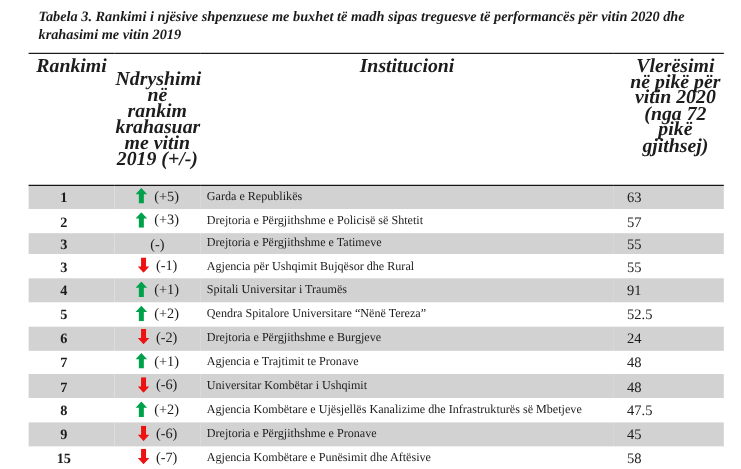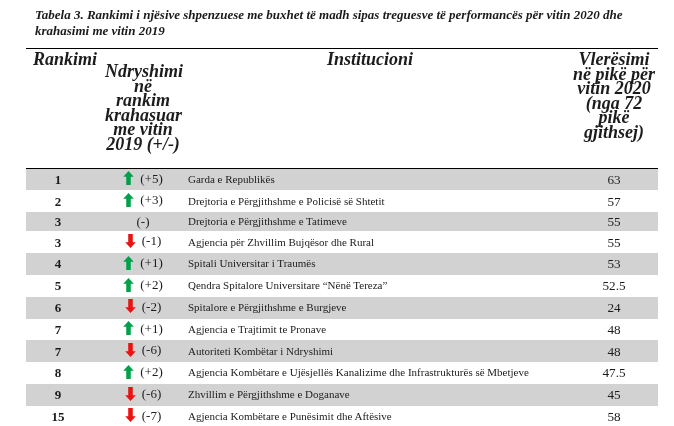--- a/index.html
+++ b/index.html
@@ -72,21 +72,21 @@
     margin-right: 6px;
   }
   .arrow svg { width: 11px; height: 14px; }
   .chglbl { font-size: 13px; }
   td.inst {
     text-align: left;
     padding-left: 6px;
     font-size: 11px;
   }
   td.score {
-    text-align: center;
+    text-align: left;
     padding-left: 12px;
     font-size: 13.2px;
   }
 </style>
 </head>
 <body>
 
 <div class="page">
   <div class="title">Tabela 3. Rankimi i njësive shpenzuese me buxhet të madh sipas treguesve të performancës për vitin 2020 dhe krahasimi me vitin 2019</div>
 
@@ -159,38 +159,38 @@
     <td class="changec">
       <span class="chg">
         <span class="arrow">
           <svg viewBox="0 0 12 16" xmlns="http://www.w3.org/2000/svg">
                   <path d="M6 16 L0 9.5 L3.4 9.5 L3.4 0 L8.6 0 L8.6 9.5 L12 9.5 Z" fill="#ee1111"></path>
                 </svg>
         </span>
         <span class="chglbl">(-1)</span>
       </span>
     </td>
-    <td class="inst">Agjencia për Zhvillim Bujqësor dhe Rural</td>
+    <td class="inst">Agjencia për Ushqimit Bujqësor dhe Rural</td>
     <td class="score">55</td>
   </tr>
 
   <tr>
     <td class="rank">4</td>
     <td class="changec">
       <span class="chg">
         <span class="arrow">
           <svg viewBox="0 0 12 16" xmlns="http://www.w3.org/2000/svg">
                   <path d="M6 0 L12 6.5 L8.6 6.5 L8.6 16 L3.4 16 L3.4 6.5 L0 6.5 Z" fill="#00a14b"></path>
                 </svg>
         </span>
         <span class="chglbl">(+1)</span>
       </span>
     </td>
     <td class="inst">Spitali Universitar i Traumës</td>
-    <td class="score">53</td>
+    <td class="score">91</td>
   </tr>
 
   <tr>
     <td class="rank">5</td>
     <td class="changec">
       <span class="chg">
         <span class="arrow">
           <svg viewBox="0 0 12 16" xmlns="http://www.w3.org/2000/svg">
                   <path d="M6 0 L12 6.5 L8.6 6.5 L8.6 16 L3.4 16 L3.4 6.5 L0 6.5 Z" fill="#00a14b"></path>
                 </svg>
@@ -207,21 +207,21 @@
     <td class="changec">
       <span class="chg">
         <span class="arrow">
           <svg viewBox="0 0 12 16" xmlns="http://www.w3.org/2000/svg">
                   <path d="M6 16 L0 9.5 L3.4 9.5 L3.4 0 L8.6 0 L8.6 9.5 L12 9.5 Z" fill="#ee1111"></path>
                 </svg>
         </span>
         <span class="chglbl">(-2)</span>
       </span>
     </td>
-    <td class="inst">Spitalore e Përgjithshme e Burgjeve</td>
+    <td class="inst">Drejtoria e Përgjithshme e Burgjeve</td>
     <td class="score">24</td>
   </tr>
 
   <tr>
     <td class="rank">7</td>
     <td class="changec">
       <span class="chg">
         <span class="arrow">
           <svg viewBox="0 0 12 16" xmlns="http://www.w3.org/2000/svg">
                   <path d="M6 0 L12 6.5 L8.6 6.5 L8.6 16 L3.4 16 L3.4 6.5 L0 6.5 Z" fill="#00a14b"></path>
@@ -239,21 +239,21 @@
     <td class="changec">
       <span class="chg">
         <span class="arrow">
           <svg viewBox="0 0 12 16" xmlns="http://www.w3.org/2000/svg">
                   <path d="M6 16 L0 9.5 L3.4 9.5 L3.4 0 L8.6 0 L8.6 9.5 L12 9.5 Z" fill="#ee1111"></path>
                 </svg>
         </span>
         <span class="chglbl">(-6)</span>
       </span>
     </td>
-    <td class="inst">Autoriteti Kombëtar i Ndryshimi</td>
+    <td class="inst">Universitar Kombëtar i Ushqimit</td>
     <td class="score">48</td>
   </tr>
 
   <tr>
     <td class="rank">8</td>
     <td class="changec">
       <span class="chg">
         <span class="arrow">
           <svg viewBox="0 0 12 16" xmlns="http://www.w3.org/2000/svg">
                   <path d="M6 0 L12 6.5 L8.6 6.5 L8.6 16 L3.4 16 L3.4 6.5 L0 6.5 Z" fill="#00a14b"></path>
@@ -271,21 +271,21 @@
     <td class="changec">
       <span class="chg">
         <span class="arrow">
           <svg viewBox="0 0 12 16" xmlns="http://www.w3.org/2000/svg">
                   <path d="M6 16 L0 9.5 L3.4 9.5 L3.4 0 L8.6 0 L8.6 9.5 L12 9.5 Z" fill="#ee1111"></path>
                 </svg>
         </span>
         <span class="chglbl">(-6)</span>
       </span>
     </td>
-    <td class="inst">Zhvillim e Përgjithshme e Doganave</td>
+    <td class="inst">Drejtoria e Përgjithshme e Pronave</td>
     <td class="score">45</td>
   </tr>
 
   <tr>
     <td class="rank">15</td>
     <td class="changec">
       <span class="chg">
         <span class="arrow">
           <svg viewBox="0 0 12 16" xmlns="http://www.w3.org/2000/svg">
                   <path d="M6 16 L0 9.5 L3.4 9.5 L3.4 0 L8.6 0 L8.6 9.5 L12 9.5 Z" fill="#ee1111"></path>

